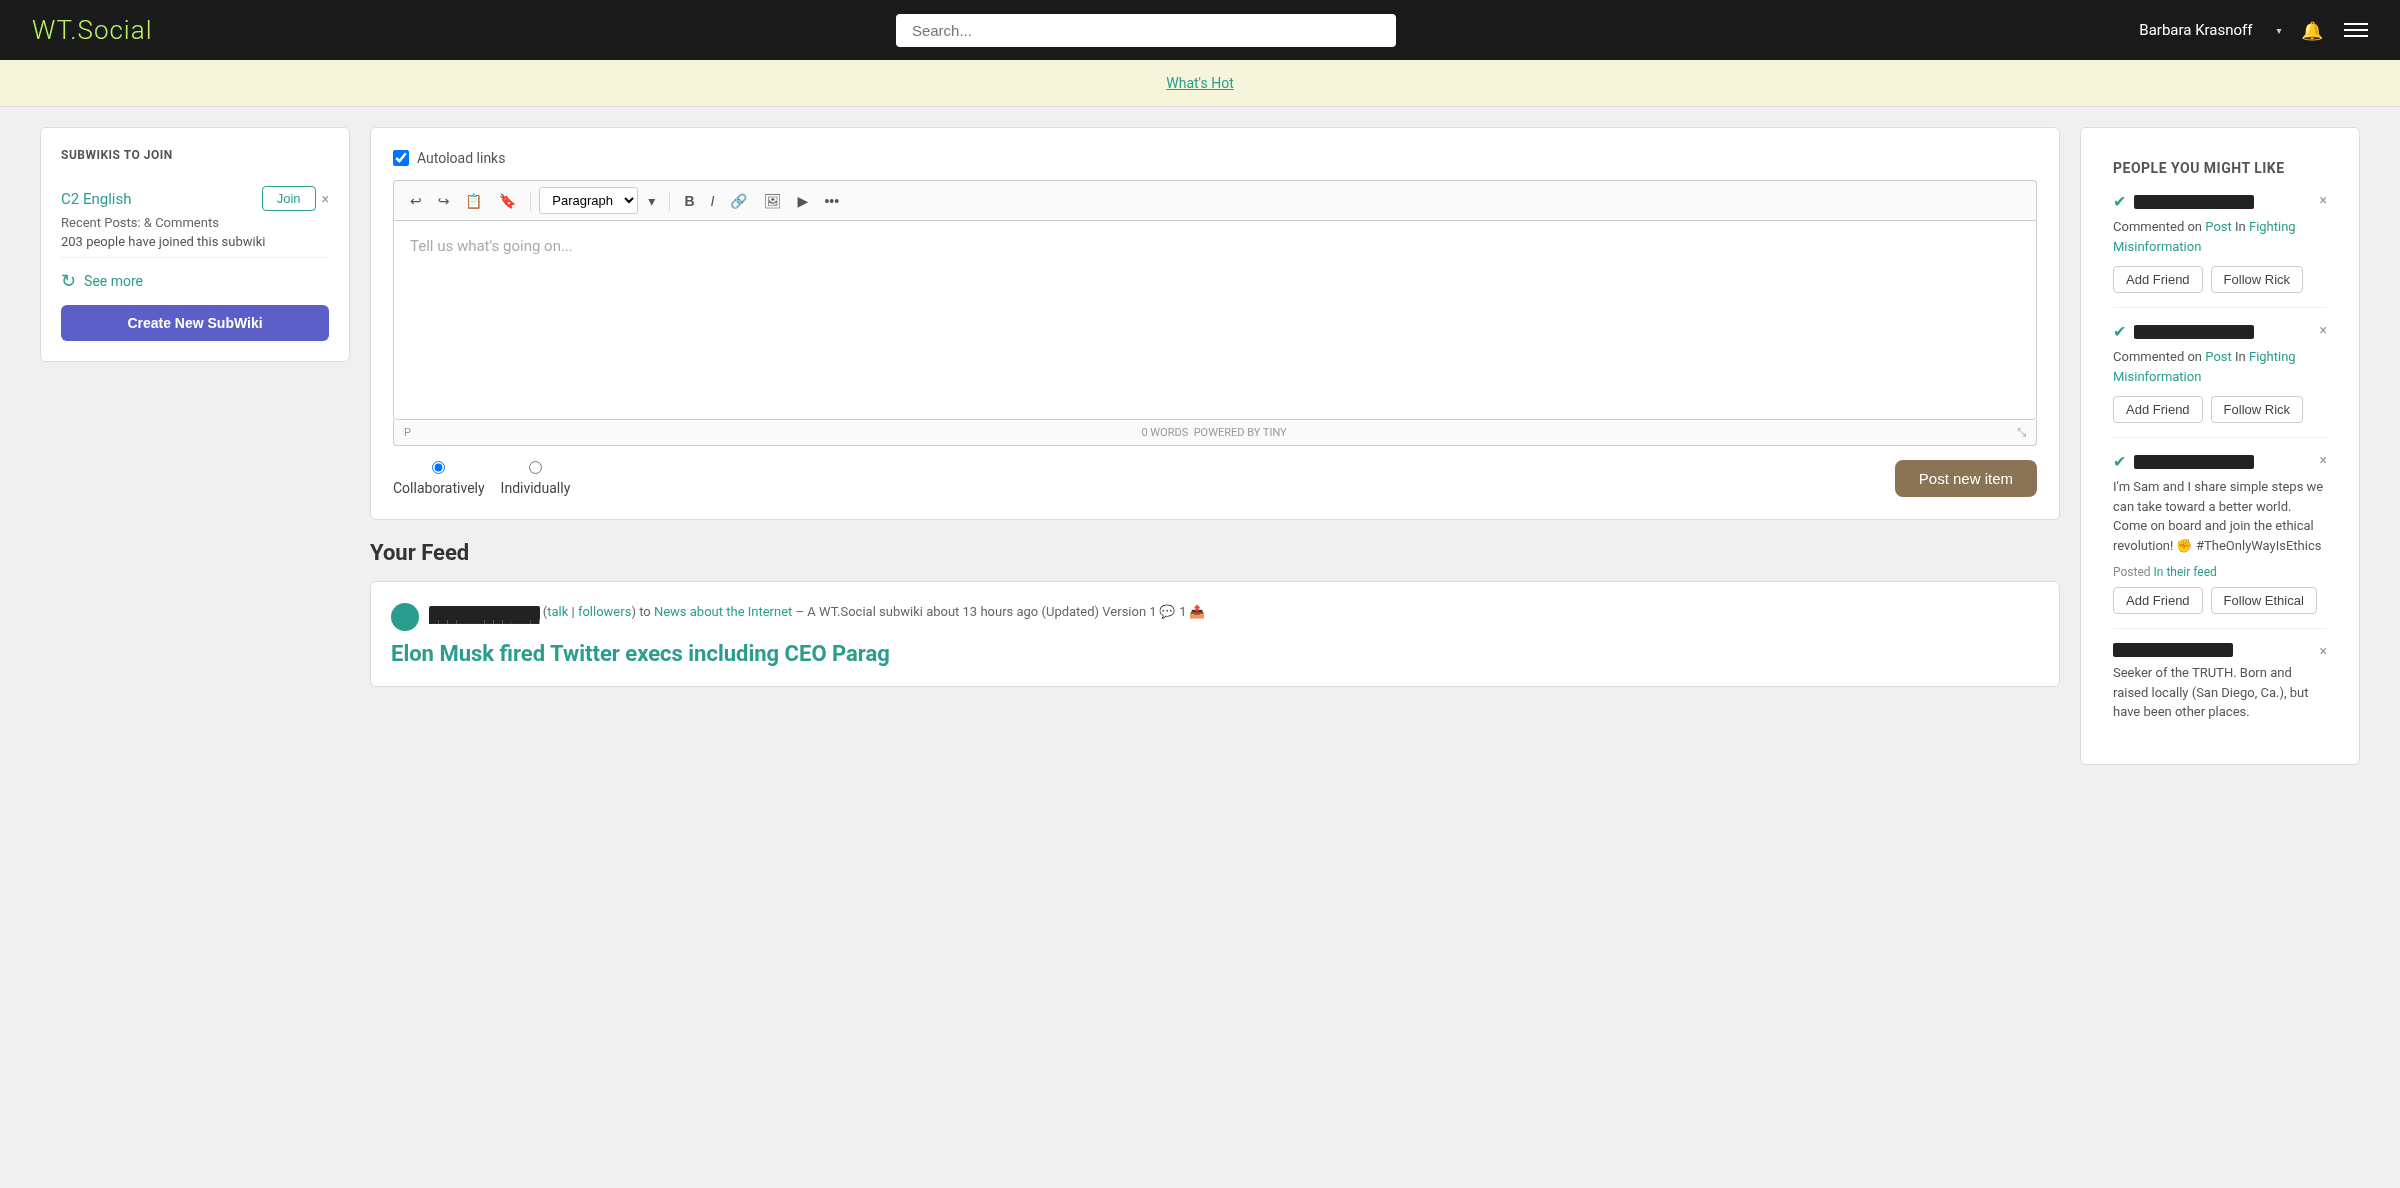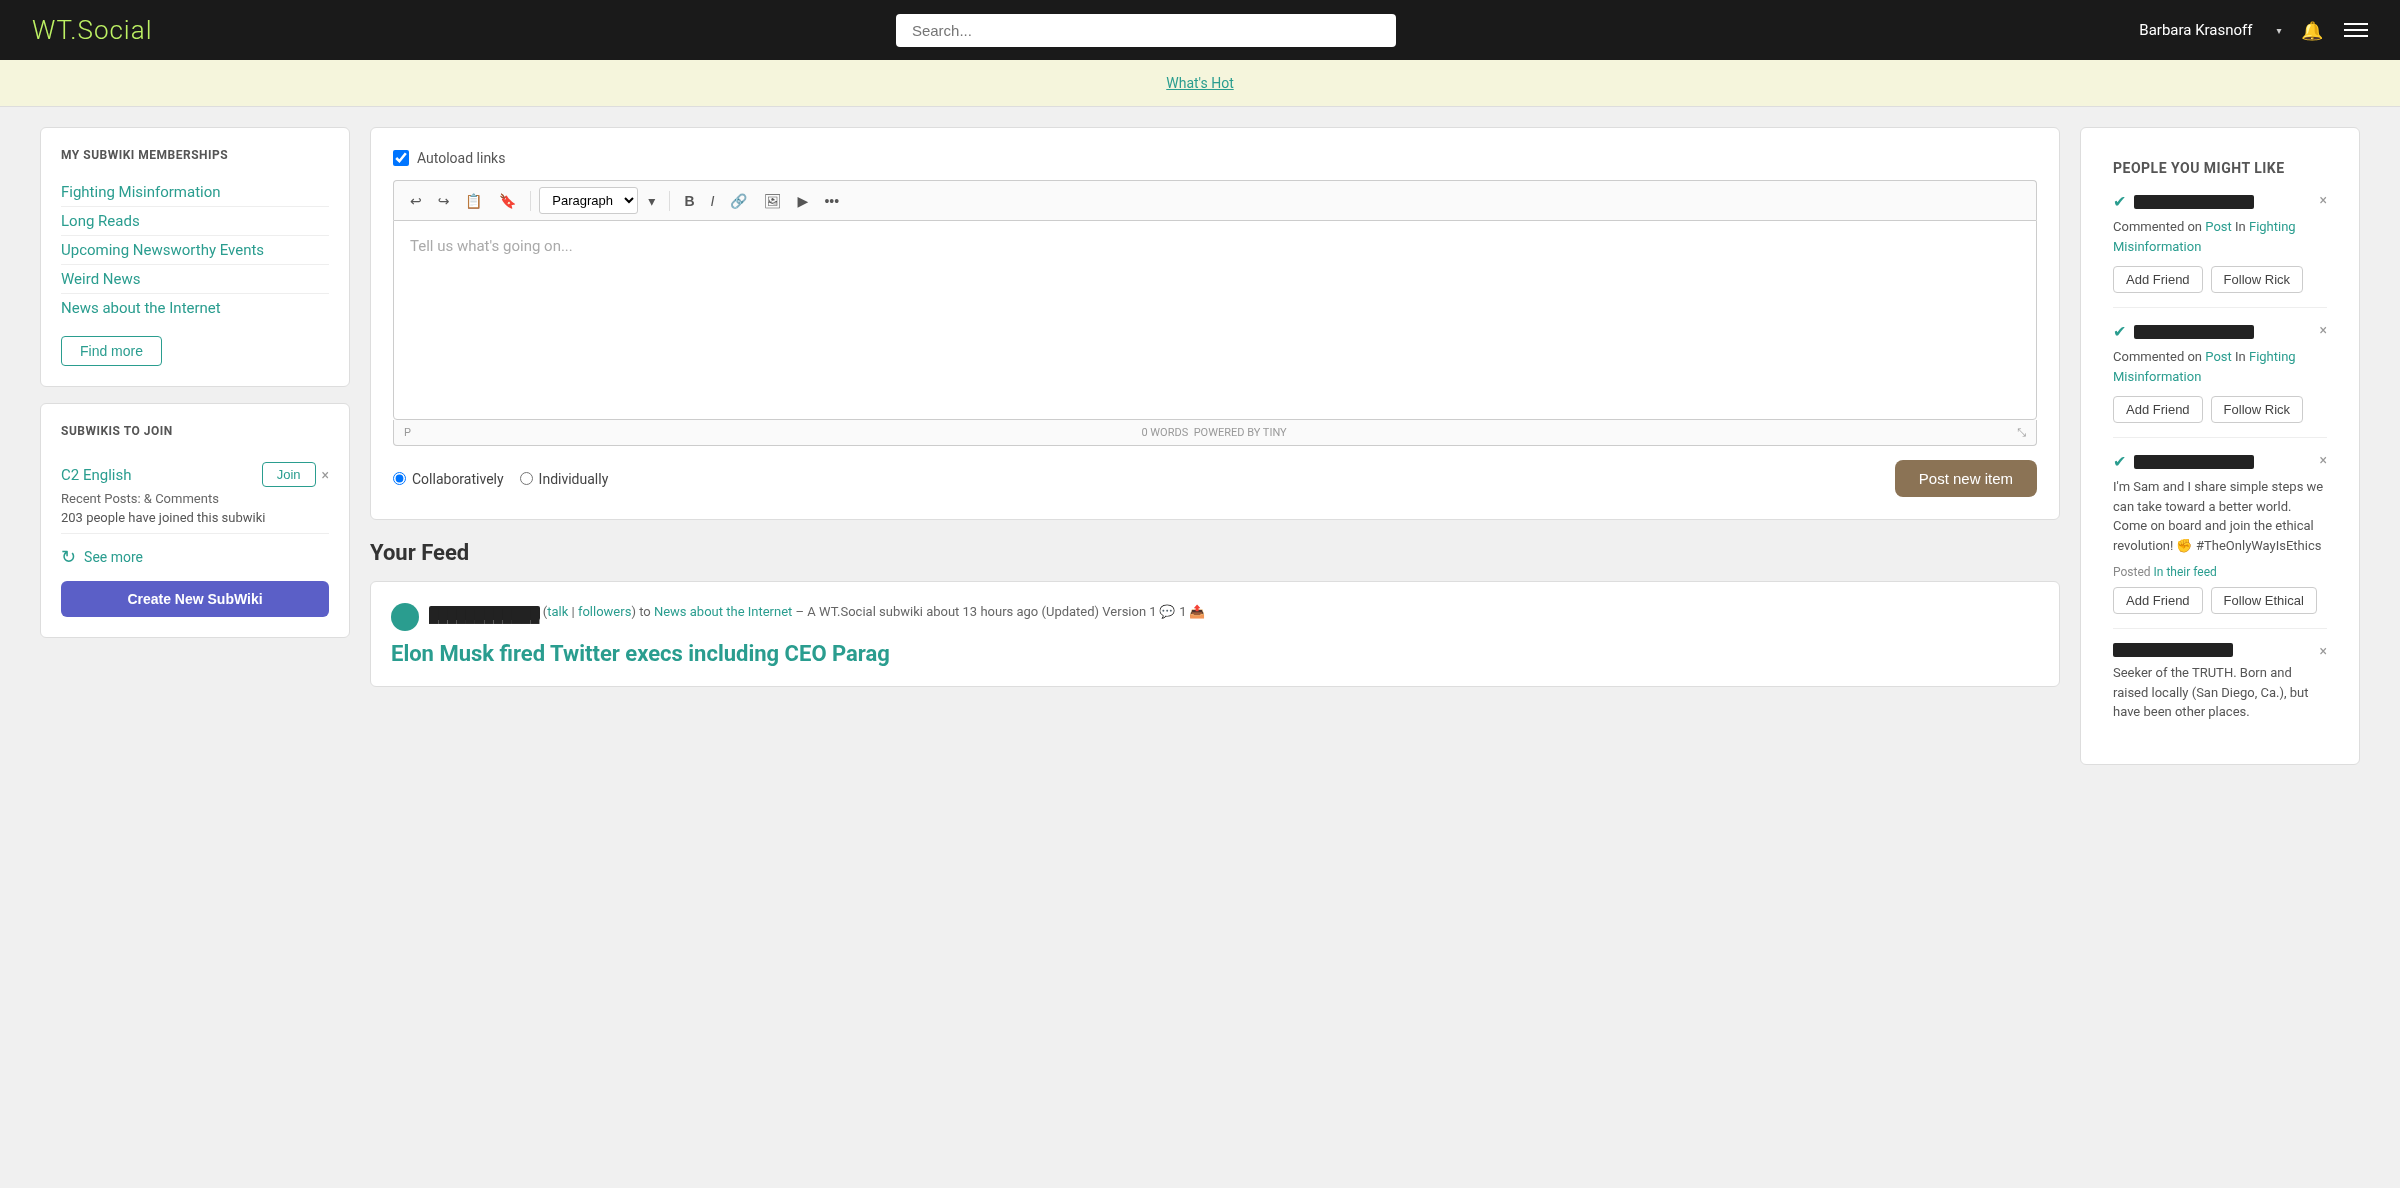--- a/index.html
+++ b/index.html
@@ -218,21 +218,21 @@
       font-size: 11px;
       color: #999;
     }
     .post-actions {
       display: flex;
       align-items: center;
       justify-content: space-between;
       margin-top: 14px;
     }
     .radio-group { display: flex; align-items: center; gap: 16px; }
-    .radio-label { display: flex; align-items: center; gap: 6px; font-size: 14px; color: #444; cursor: pointer; }
+    .radio-label { display: flex; align-items: center; gap: 6px; font-size: 14px; color: #444; cursor: pointer; flex-direction: column; }
     .post-btn {
       background: #8B7355;
       color: white;
       border: none;
       border-radius: 8px;
       padding: 10px 24px;
       font-size: 15px;
       cursor: pointer;
       font-weight: 500;
     }
@@ -361,29 +361,20 @@
   </div>
 </header>
 
 <div class="banner">
   <a href="#">What's Hot</a>
 </div>
 
 <div class="layout">
 
   <aside class="sidebar">
-    <div class="sidebar-section">
-      <div class="sidebar-title">MY SUBWIKI MEMBERSHIPS</div>
-      <a class="sidebar-link" href="#">Fighting Misinformation</a>
-      <a class="sidebar-link" href="#">Long Reads</a>
-      <a class="sidebar-link" href="#">Upcoming Newsworthy Events</a>
-      <a class="sidebar-link" href="#">Weird News</a>
-      <a class="sidebar-link" href="#">News about the Internet</a>
-      <button class="find-more-btn">Find more</button>
-    </div>
 
     <div class="sidebar-section">
       <div class="sidebar-title">SUBWIKIS TO JOIN</div>
       <div class="subwiki-join-item">
         <div class="subwiki-join-header">
           <span class="subwiki-name">C2 English</span>
           <div class="join-actions">
             <button class="join-btn">Join</button>
             <span class="close-x">×</span>
           </div>

